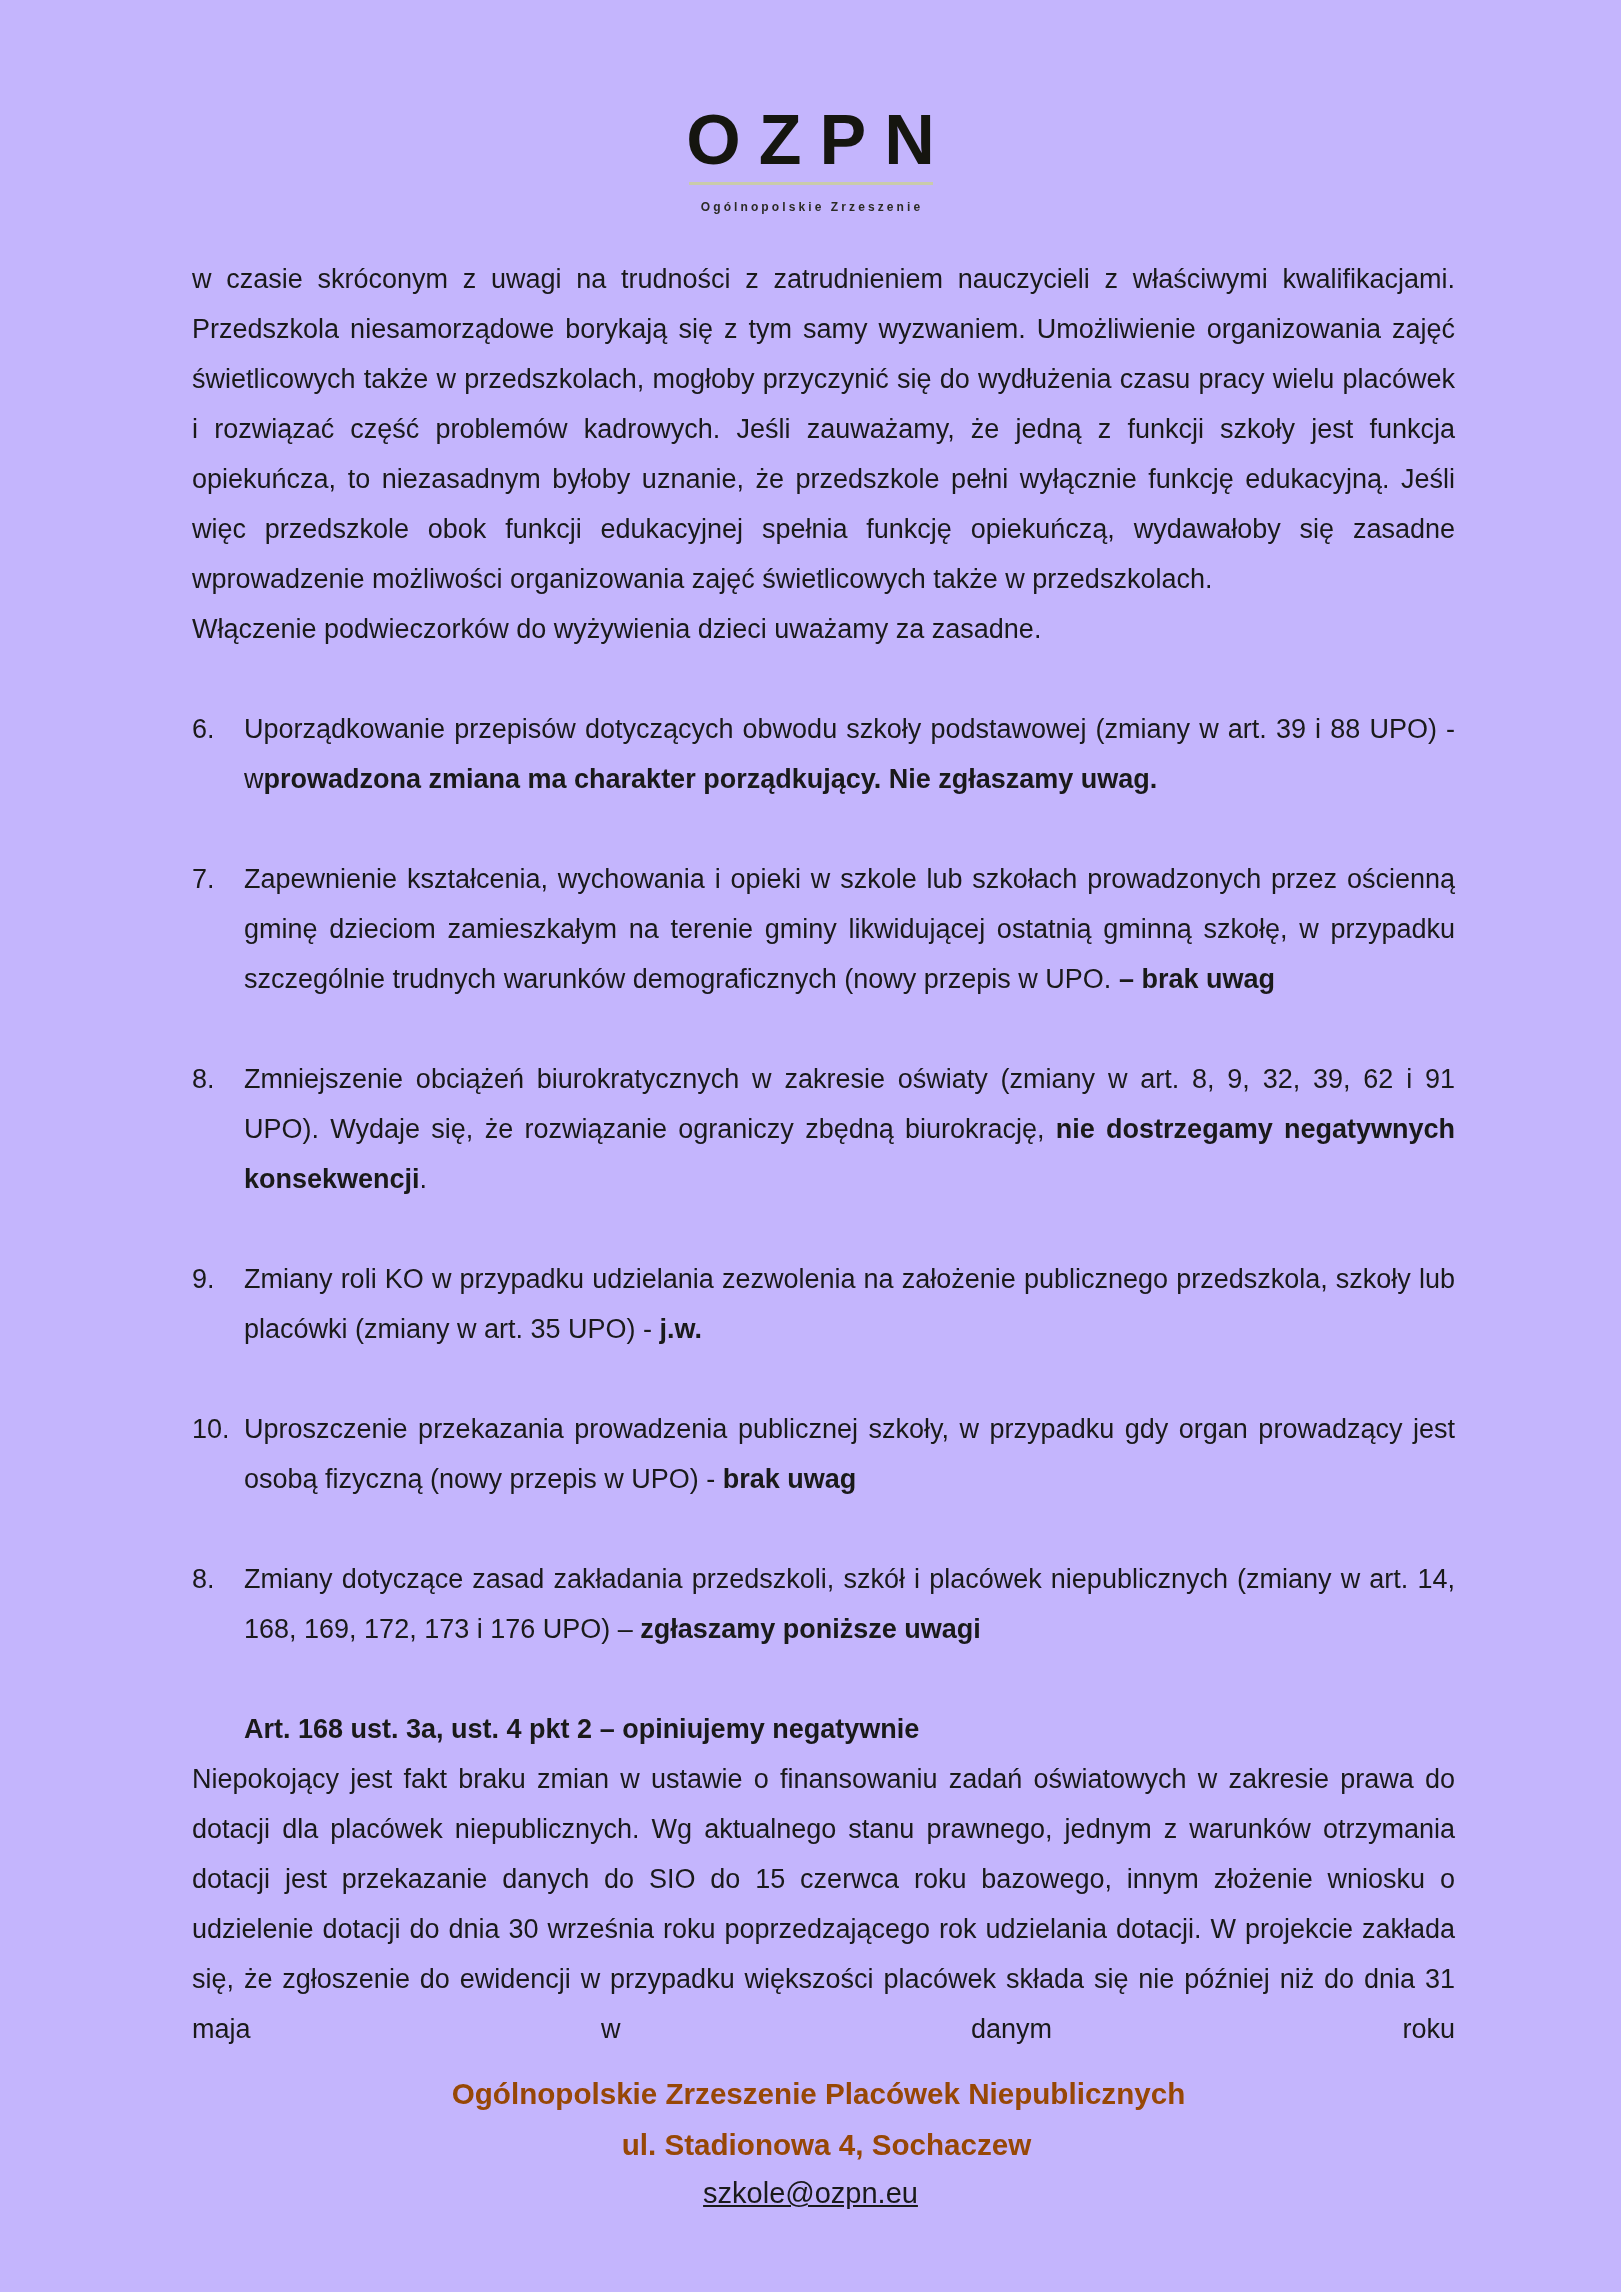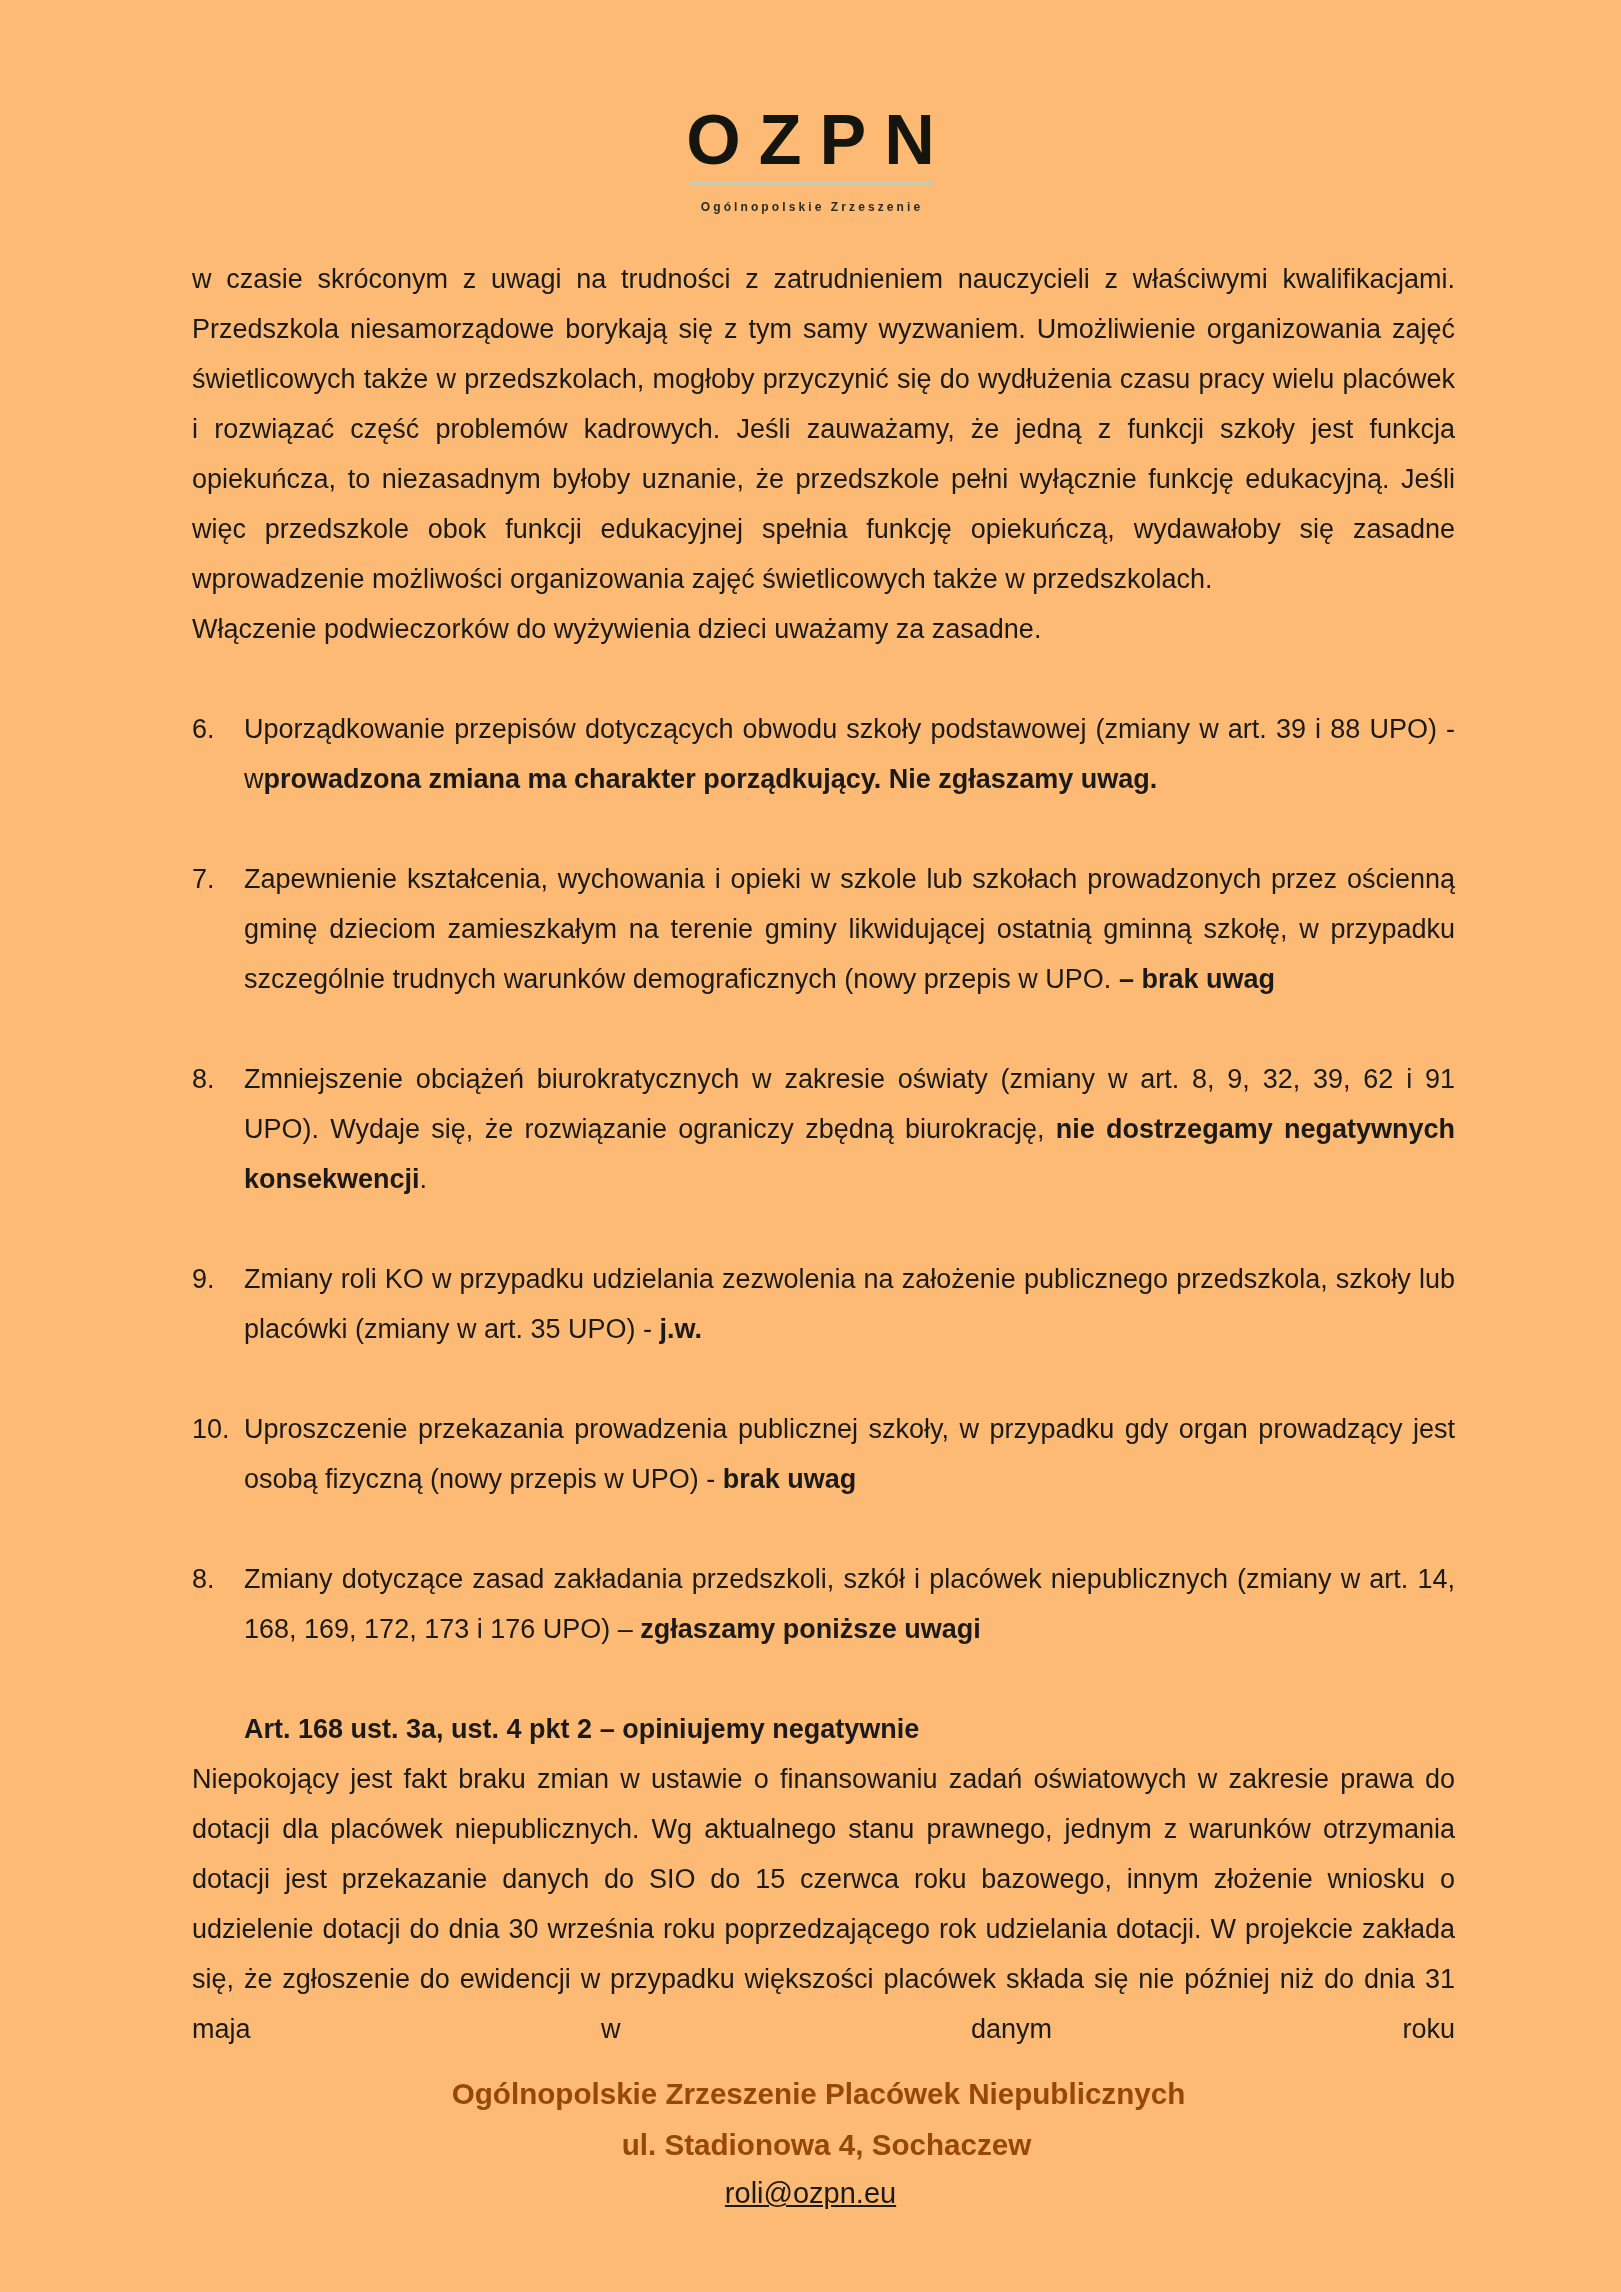--- a/index.html
+++ b/index.html
@@ -1,20 +1,20 @@
 <!DOCTYPE html>
 <html lang="pl" style="font-size:14.3px"><head>
 <meta charset="utf-8">
 <style>
   html,body { margin:0; padding:0; background:#9e9e9e; }
   .page {
     position:relative;
     width:1621px; height:2293px;
     margin:0 auto;
-    background:#fdba74;
+    background:#c4b5fd;
     font-family:"Liberation Sans", sans-serif;
     color:#1a1a1a;
     overflow:hidden;
   }
 
   
   .logo { padding-top:104px; text-align:center; }
   .logo-acronym {
     font-size:70px; font-weight:bold; line-height:73px;
     letter-spacing:18px; padding-left:18px; color:#15150f;
@@ -90,17 +90,17 @@
       </div>
 
     <h2 class="sub-heading">Art. 168 ust. 3a, ust. 4 pkt 2 – opiniujemy negatywnie</h2>
     <p class="justify justify-last indent">Niepokojący jest fakt braku zmian w ustawie o finansowaniu zadań oświatowych w zakresie prawa do dotacji dla placówek niepublicznych. Wg aktualnego stanu prawnego, jednym z warunków otrzymania dotacji jest przekazanie danych do SIO do 15 czerwca roku bazowego, innym złożenie wniosku o udzielenie dotacji do dnia 30 września roku poprzedzającego rok udzielania dotacji. W projekcie zakłada się, że zgłoszenie do ewidencji w przypadku większości placówek składa się nie później niż do dnia 31 maja w danym roku</p>
 
   </main>
 
   <footer class="footer">
     <div class="footer-org" style="color: rgb(151, 71, 6); padding-left: 16px;">Ogólnopolskie Zrzeszenie Placówek Niepublicznych</div>
     <div class="footer-org" style="color: rgb(151, 71, 6); padding-left: 32px;">ul. Stadionowa 4, Sochaczew</div>
-    <div class="footer-link"><a>roli@ozpn.eu</a></div>
+    <div class="footer-link"><a>szkole@ozpn.eu</a></div>
   </footer>
 
 </div>
 
 
 </body></html>

